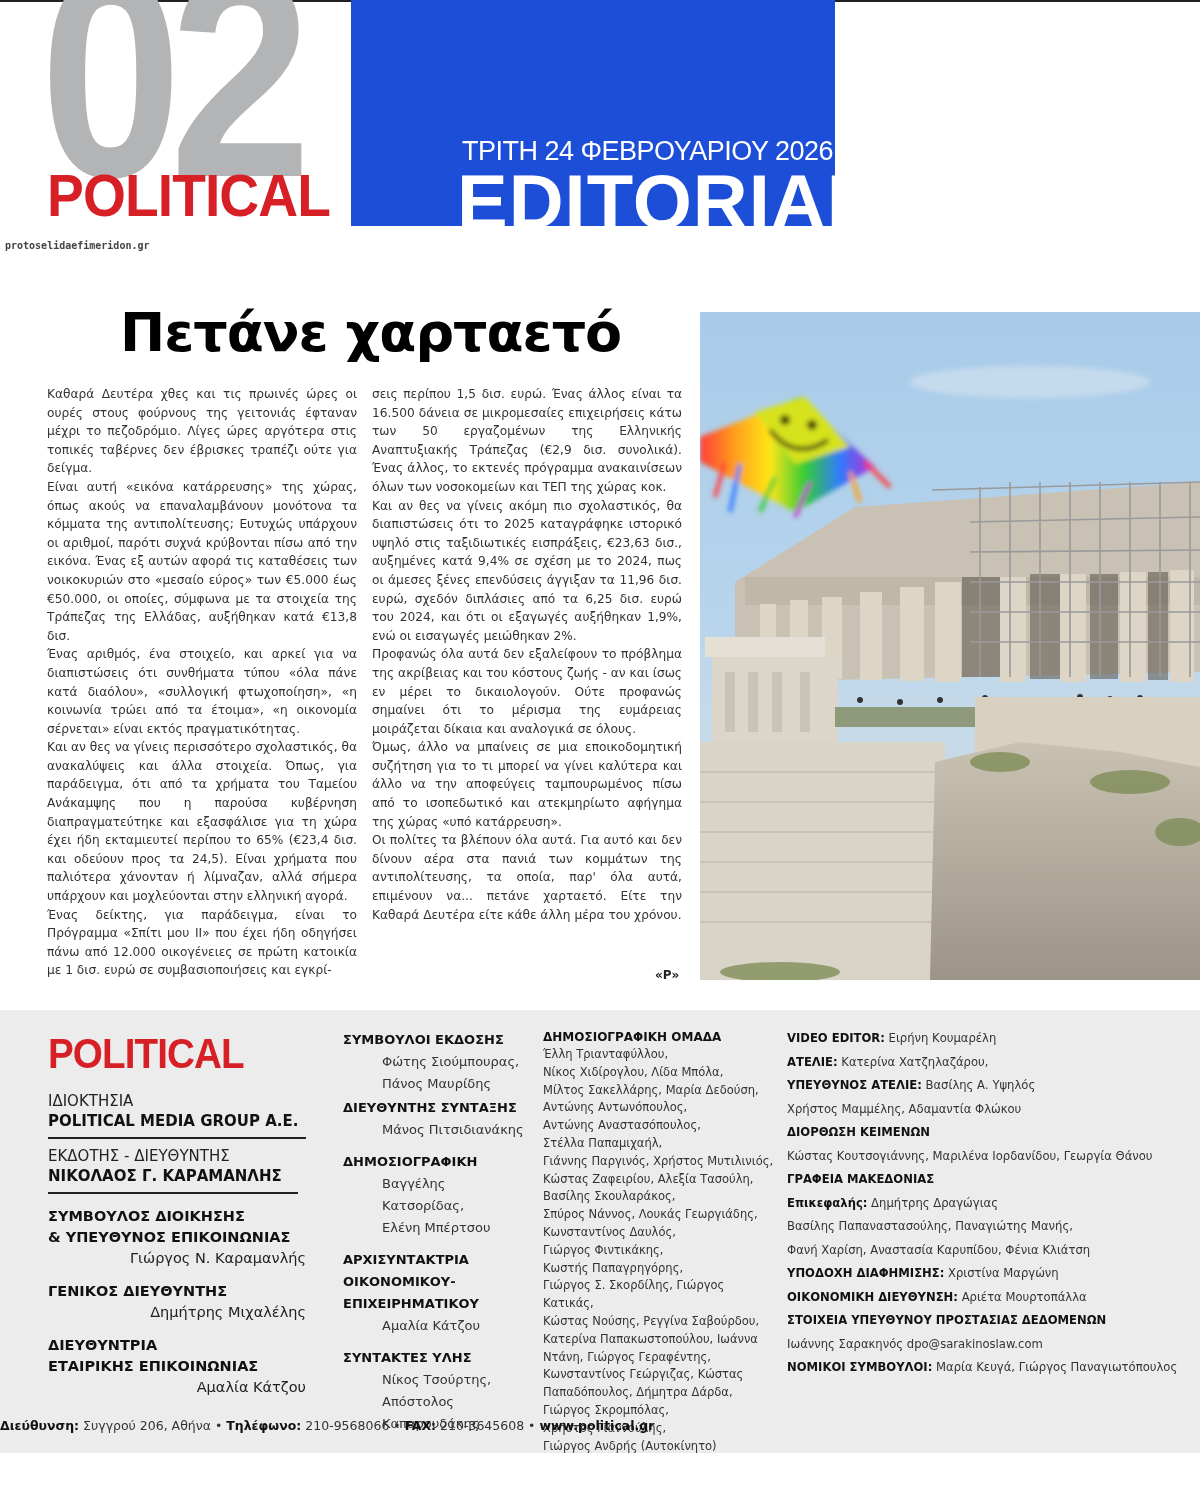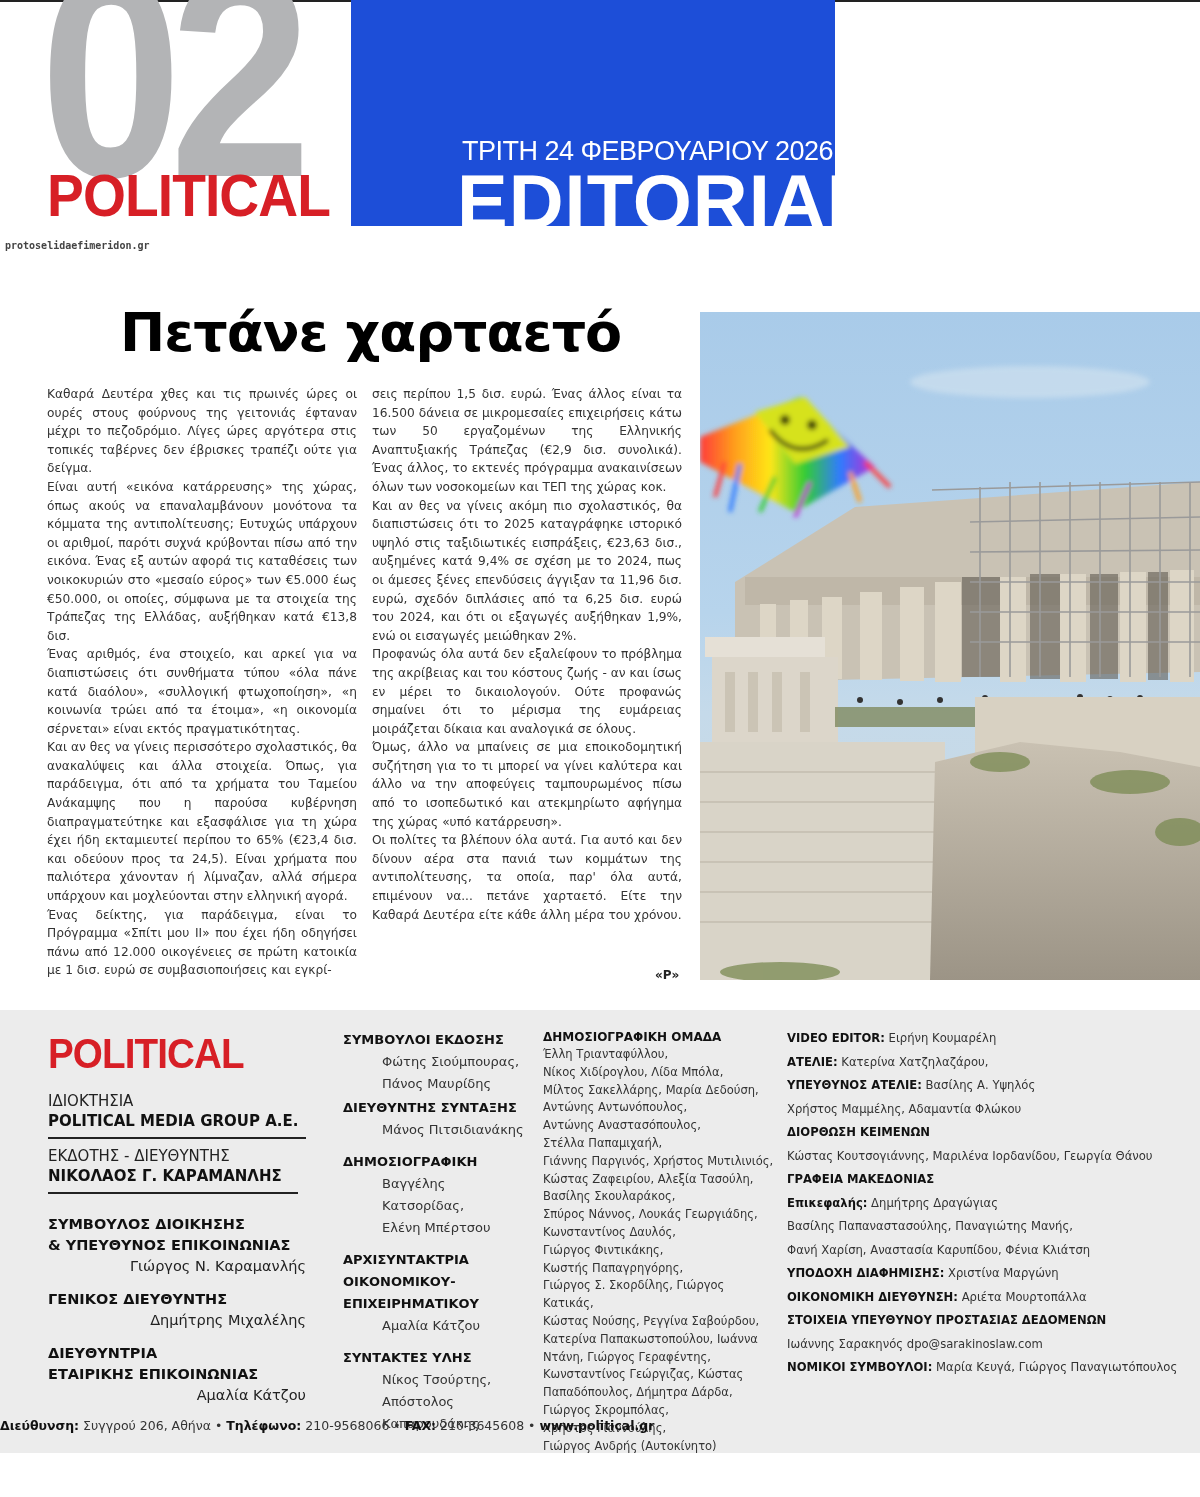--- a/index.html
+++ b/index.html
@@ -258,21 +258,21 @@
 <div class="credits-logo">POLITICAL</div>
 
 <div class="cred-block c1" style="top:1091px;">
   <div class="lbl">ΙΔΙΟΚΤΗΣΙΑ</div>
   <div class="val">POLITICAL MEDIA GROUP Α.Ε.</div>
   <div class="rule"></div>
   <div class="lbl" style="margin-top:7px;">ΕΚΔΟΤΗΣ - ΔΙΕΥΘΥΝΤΗΣ</div>
   <div class="val">ΝΙΚΟΛΑΟΣ Γ. ΚΑΡΑΜΑΝΛΗΣ</div>
   <div class="rule" style="width:250px;"></div>
 
-  <div class="head" style="margin-top:20px; white-space:pre-line;">ΣΥΜΒΟΥΛΟΣ ΔΙΟΙΚΗΣΗΣ
+  <div class="head" style="margin-top:12px; white-space:pre-line;">ΣΥΜΒΟΥΛΟΣ ΔΙΟΙΚΗΣΗΣ
 &amp; ΥΠΕΥΘΥΝΟΣ ΕΠΙΚΟΙΝΩΝΙΑΣ</div>
   <div class="name">Γιώργος Ν. Καραμανλής</div>
   <div class="head" style="margin-top:12px; white-space:pre-line;">ΓΕΝΙΚΟΣ ΔΙΕΥΘΥΝΤΗΣ</div>
   <div class="name">Δημήτρης Μιχαλέλης</div>
   <div class="head" style="margin-top:12px; white-space:pre-line;">ΔΙΕΥΘΥΝΤΡΙΑ
 ΕΤΑΙΡΙΚΗΣ ΕΠΙΚΟΙΝΩΝΙΑΣ</div>
   <div class="name">Αμαλία Κάτζου</div>
 </div>
 
 <div class="cred-block c2" style="top:1029px;">

